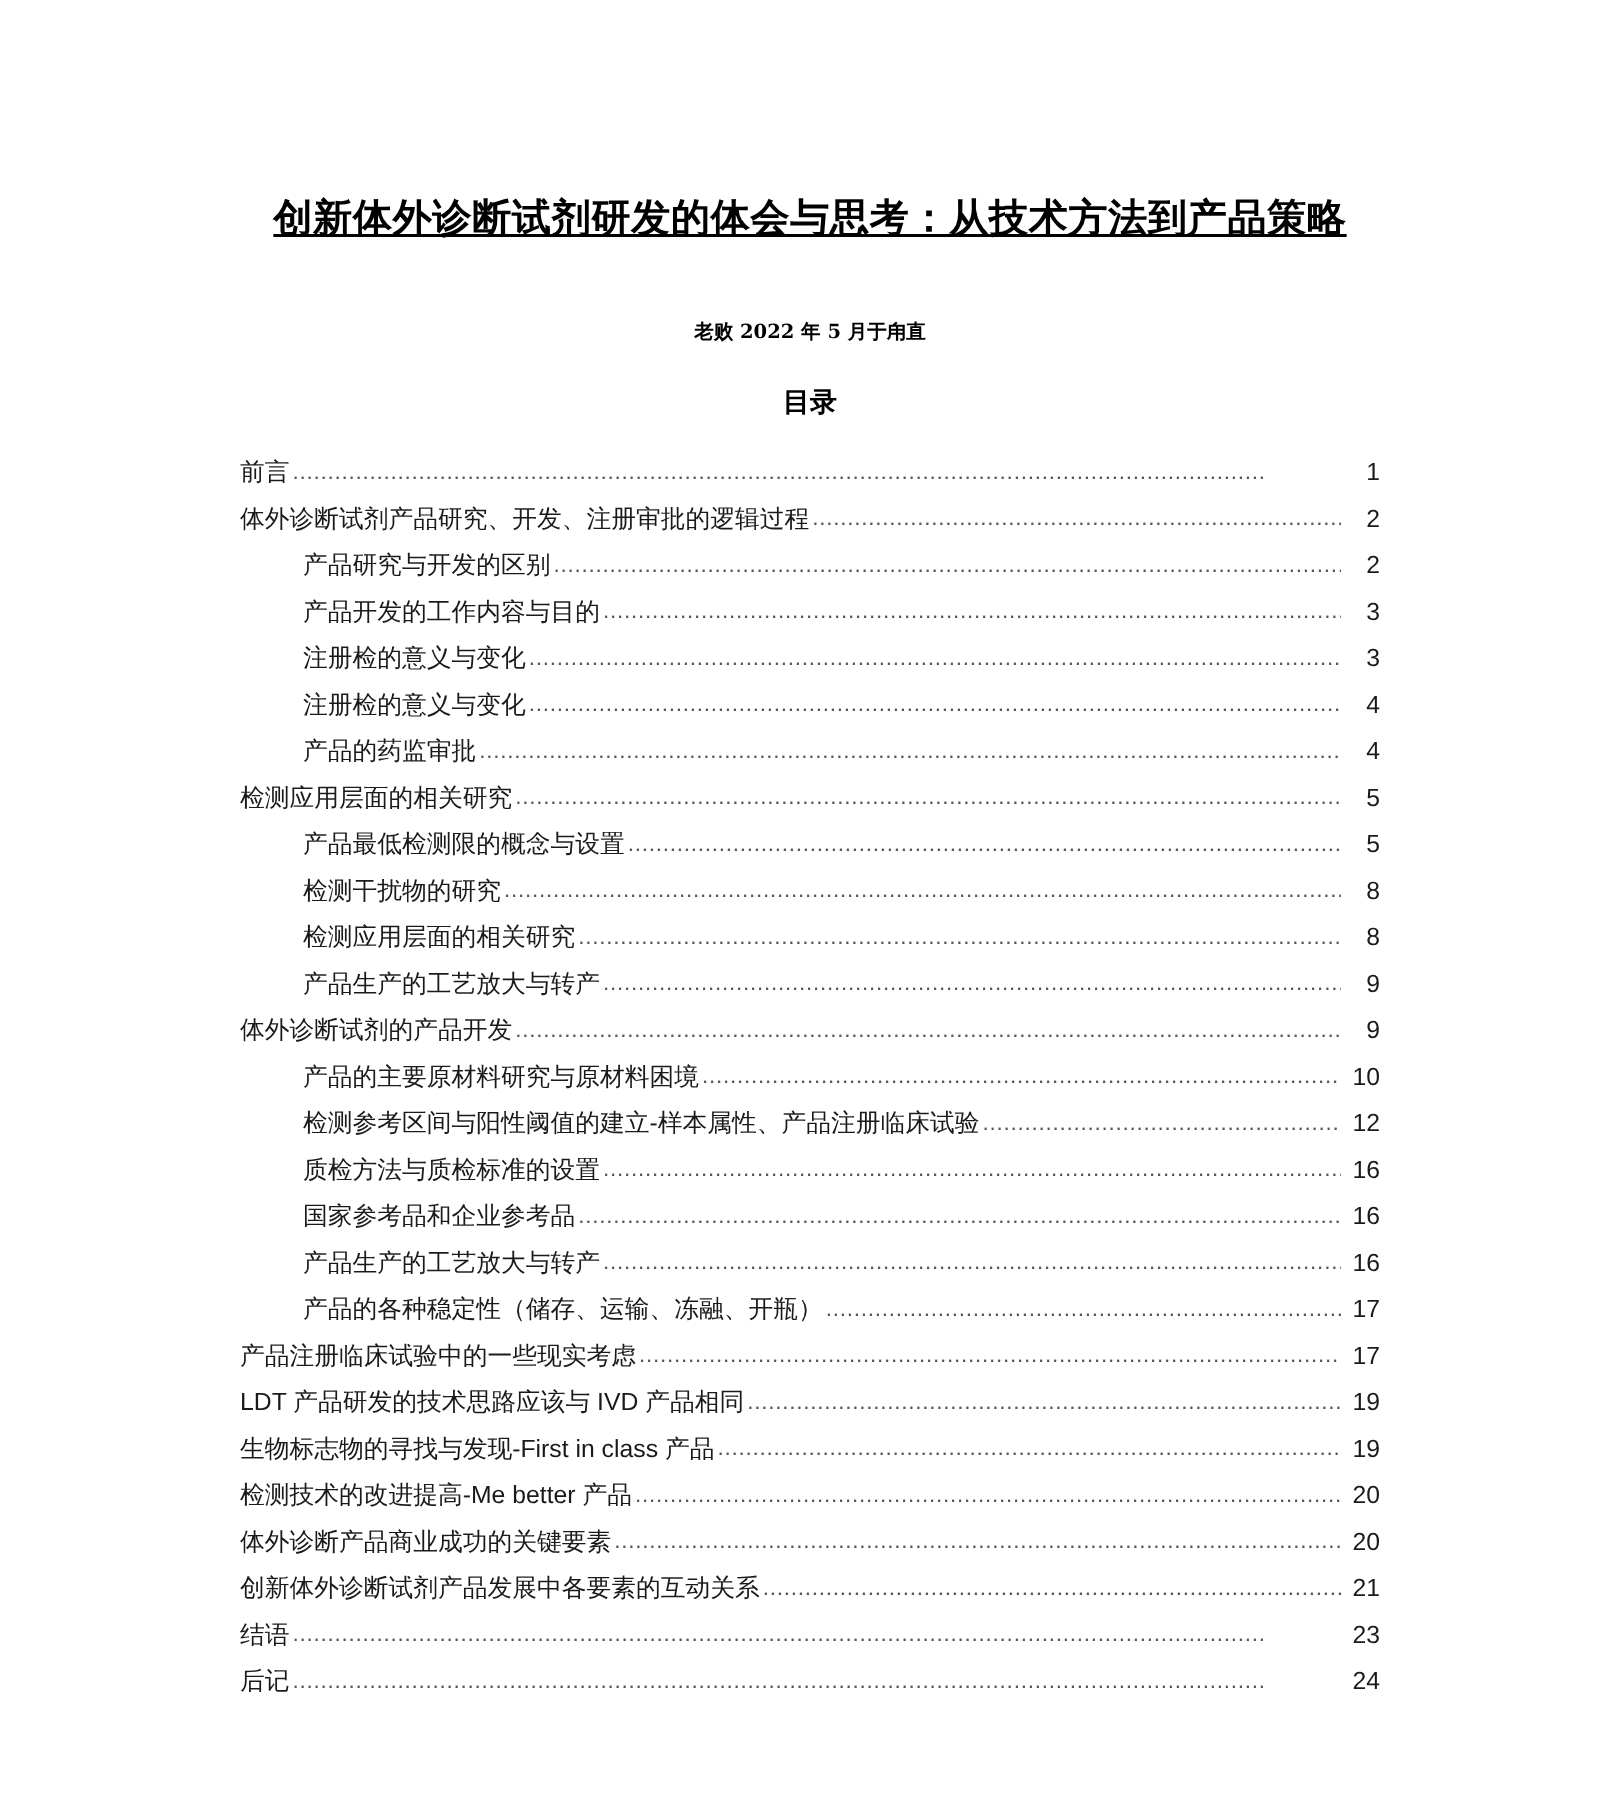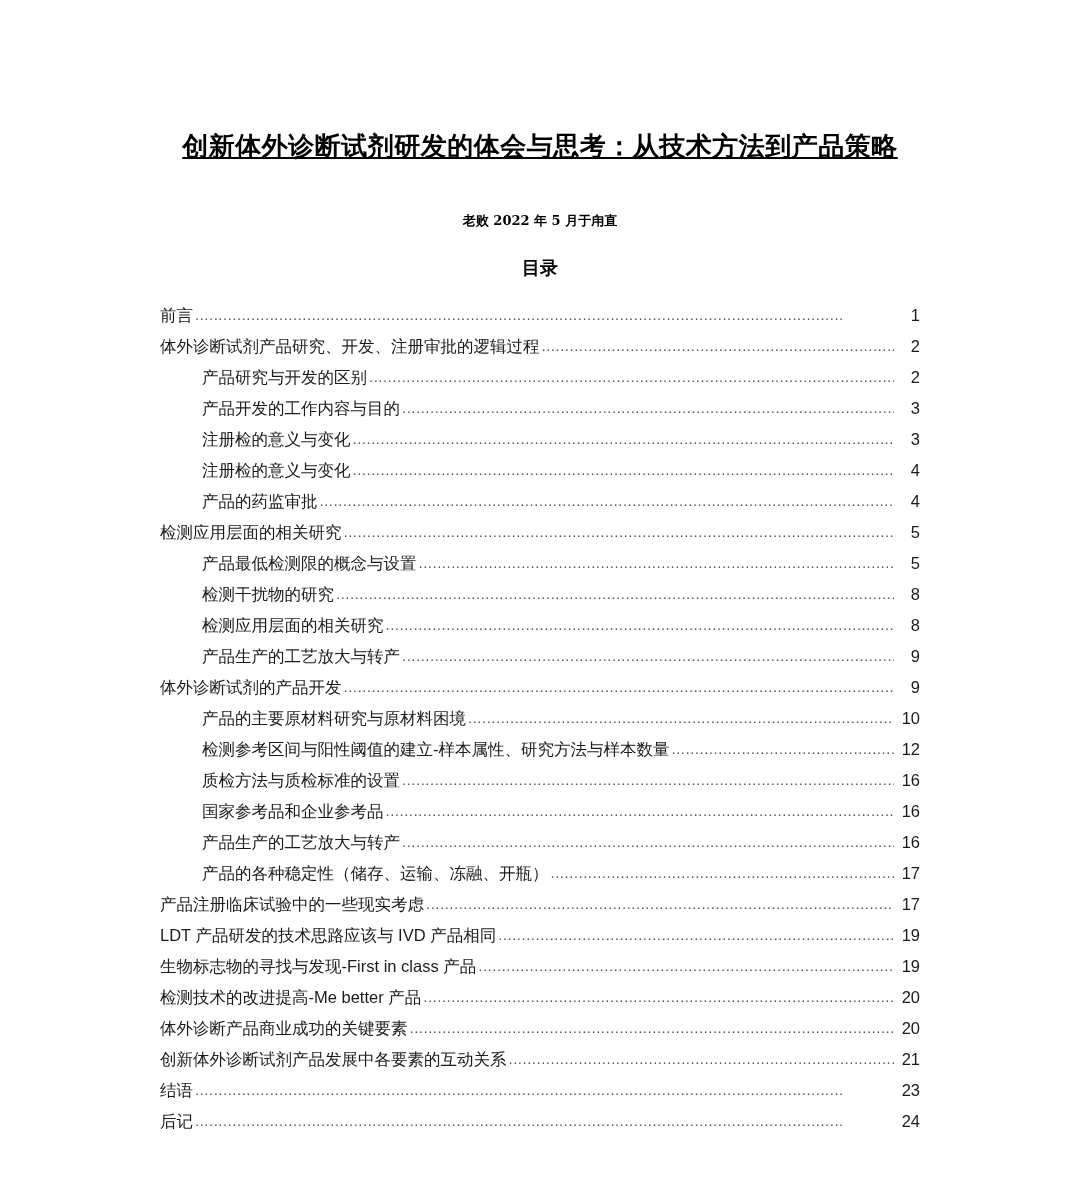--- a/index.html
+++ b/index.html
@@ -163,21 +163,21 @@
         <span class="toc-text">体外诊断试剂的产品开发</span>
         <span class="toc-dots">...........................................................................................................................................</span>
         <span class="toc-page">9</span>
       </div>
       <div class="toc-entry level-2">
         <span class="toc-text">产品的主要原材料研究与原材料困境</span>
         <span class="toc-dots">...........................................................................................................................................</span>
         <span class="toc-page">10</span>
       </div>
       <div class="toc-entry level-2">
-        <span class="toc-text">检测参考区间与阳性阈值的建立-样本属性、研究方法与样本数量</span>
+        <span class="toc-text">检测参考区间与阳性阈值的建立-样本属性、产品注册临床试验</span>
         <span class="toc-dots">...........................................................................................................................................</span>
         <span class="toc-page">12</span>
       </div>
       <div class="toc-entry level-2">
         <span class="toc-text">质检方法与质检标准的设置</span>
         <span class="toc-dots">...........................................................................................................................................</span>
         <span class="toc-page">16</span>
       </div>
       <div class="toc-entry level-2">
         <span class="toc-text">国家参考品和企业参考品</span>

